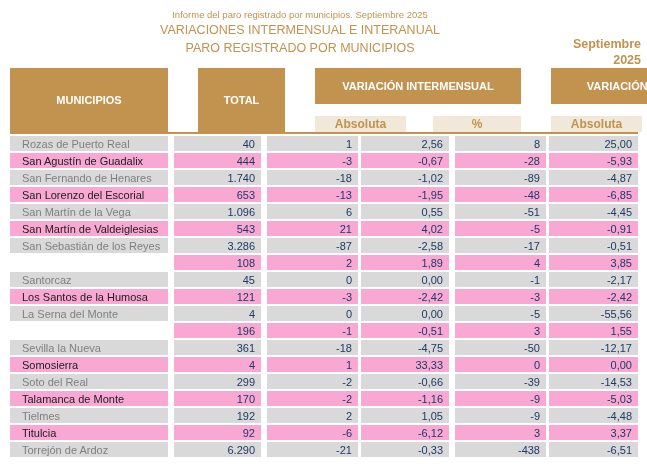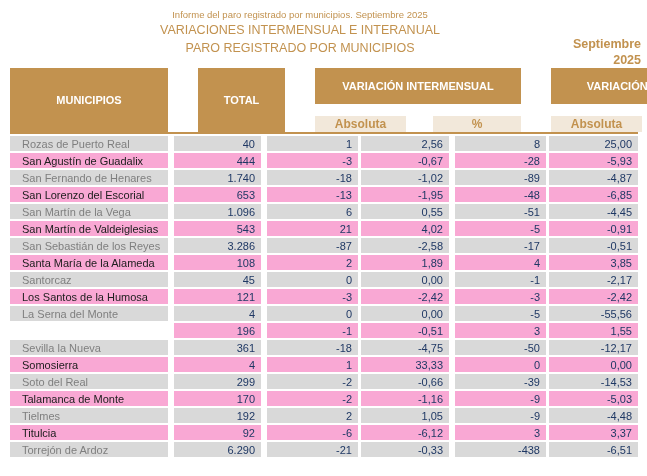--- a/index.html
+++ b/index.html
@@ -139,21 +139,20 @@
       </div>
       <div class="trow gray">
         <div class="cell cell-name">San Sebastián de los Reyes</div>
         <div class="cell cell-total num">3.286</div>
         <div class="cell cell-viabs num">-87</div>
         <div class="cell cell-vipct num">-2,58</div>
         <div class="cell cell-vaabs num">-17</div>
         <div class="cell cell-vapct num">-0,51</div>
       </div>
       <div class="trow white">
-        <div class="cell cell-name">Santa María de la Alameda</div>
         <div class="cell cell-total num">108</div>
         <div class="cell cell-viabs num">2</div>
         <div class="cell cell-vipct num">1,89</div>
         <div class="cell cell-vaabs num">4</div>
         <div class="cell cell-vapct num">3,85</div>
       </div>
       <div class="trow gray">
         <div class="cell cell-name">Santorcaz</div>
         <div class="cell cell-total num">45</div>
         <div class="cell cell-viabs num">0</div>

